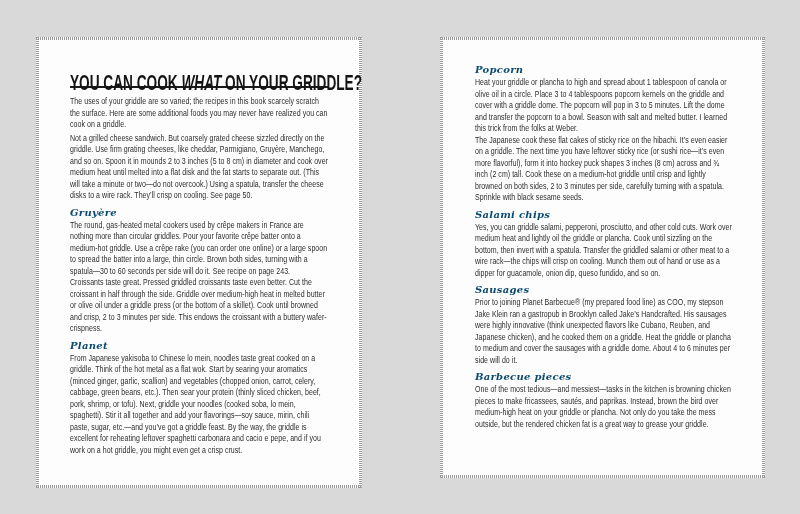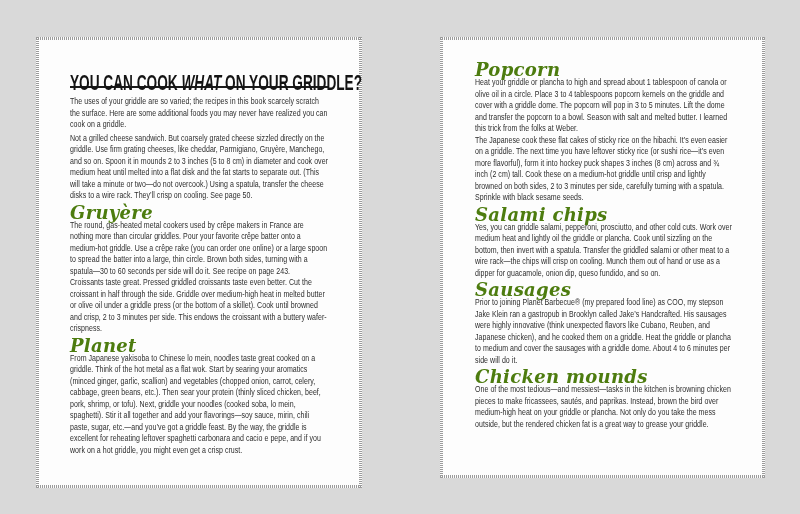--- a/index.html
+++ b/index.html
@@ -65,25 +65,25 @@
     font-size:9px;
     line-height:11.5px;
     letter-spacing:0.05px;
     color:#2d2d2d;
   }
   p.intro{margin-bottom:2px;}
   h3.script{
     font-family:"DejaVu Serif", serif;
     font-style:italic;
     font-weight:700;
-    font-size:18px;
+    font-size:10px;
     line-height:13px;
     letter-spacing:0.3px;
     margin:4px 0 1px 0;
-    color:#4d7c0f;
+    color:#0c4a6e;
   }
 </style>
 </head>
 <body>
 
 <div class="spread">
 
   <div class="page page-left">
     <div class="content">
       <h1 class="page-title"><span class="title-inner"><span>YOU CAN COOK </span><span class="title-em">WHAT</span><span> ON YOUR GRIDDLE?</span></span></h1>
@@ -127,20 +127,20 @@
         <h3 class="script">Salami chips</h3>
         <p class="body">Yes, you can griddle salami, pepperoni, prosciutto, and other cold cuts. Work over medium heat and lightly oil the griddle or plancha. Cook until sizzling on the bottom, then invert with a spatula. Transfer the griddled salami or other meat to a wire rack—the chips will crisp on cooling. Munch them out of hand or use as a dipper for guacamole, onion dip, queso fundido, and so on.</p>
       </section>
 
       <section>
         <h3 class="script">Sausages</h3>
         <p class="body">Prior to joining Planet Barbecue® (my prepared food line) as COO, my stepson Jake Klein ran a gastropub in Brooklyn called Jake’s Handcrafted. His sausages were highly innovative (think unexpected flavors like Cubano, Reuben, and Japanese chicken), and he cooked them on a griddle. Heat the griddle or plancha to medium and cover the sausages with a griddle dome. About 4 to 6 minutes per side will do it.</p>
       </section>
 
       <section>
-        <h3 class="script">Chicken mounds</h3>
+        <h3 class="script">Barbecue pieces</h3>
         <p class="body">One of the most tedious—and messiest—tasks in the kitchen is browning chicken pieces to make fricassees, sautés, and paprikas. Instead, brown the bird over medium-high heat on your griddle or plancha. Not only do you take the mess outside, but the rendered chicken fat is a great way to grease your griddle.</p>
       </section>
 
     </div>
   </div>
 
 </div>
 
 </body></html>

